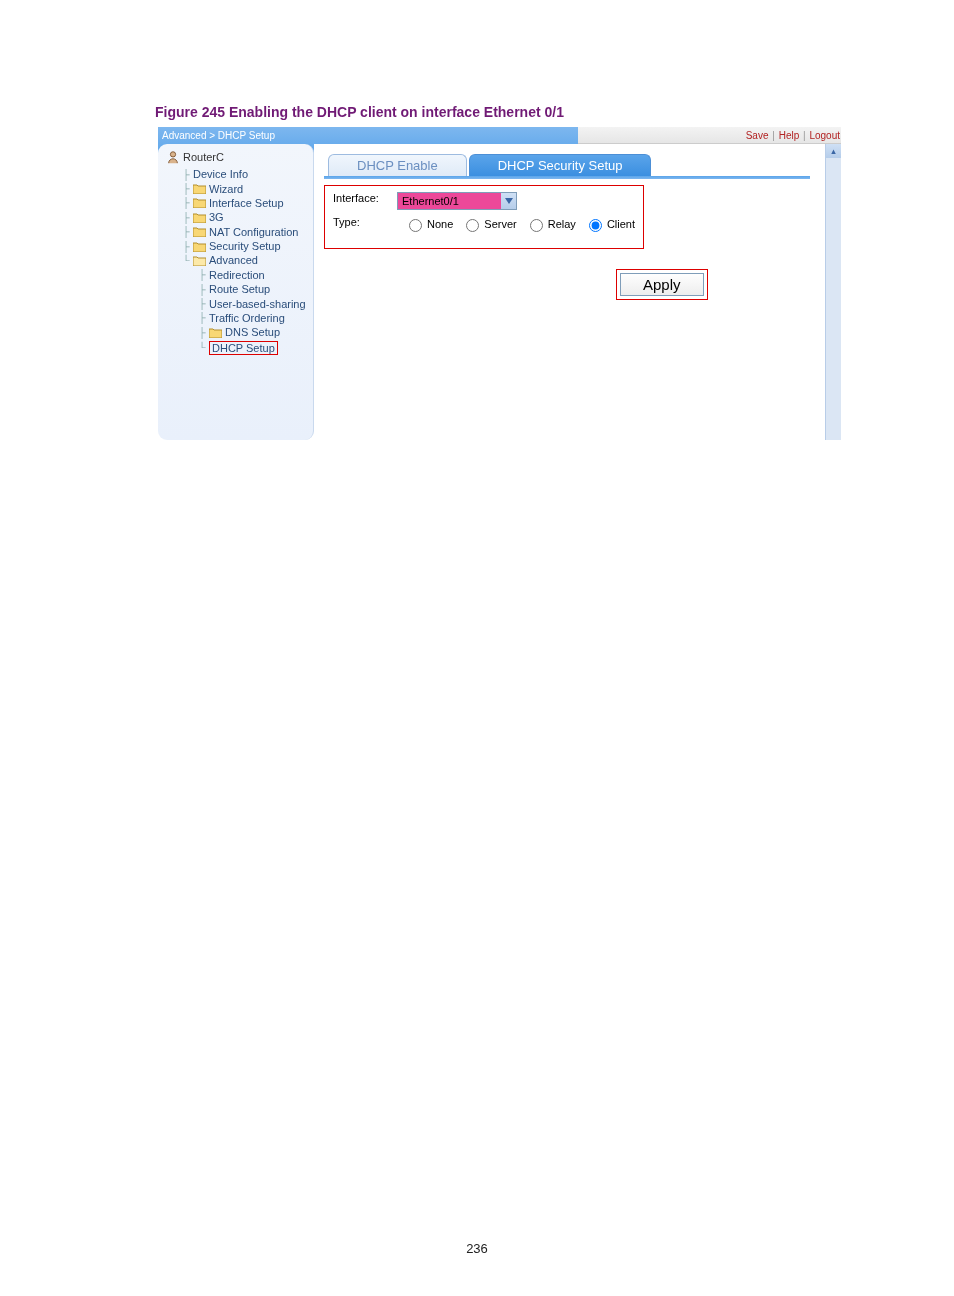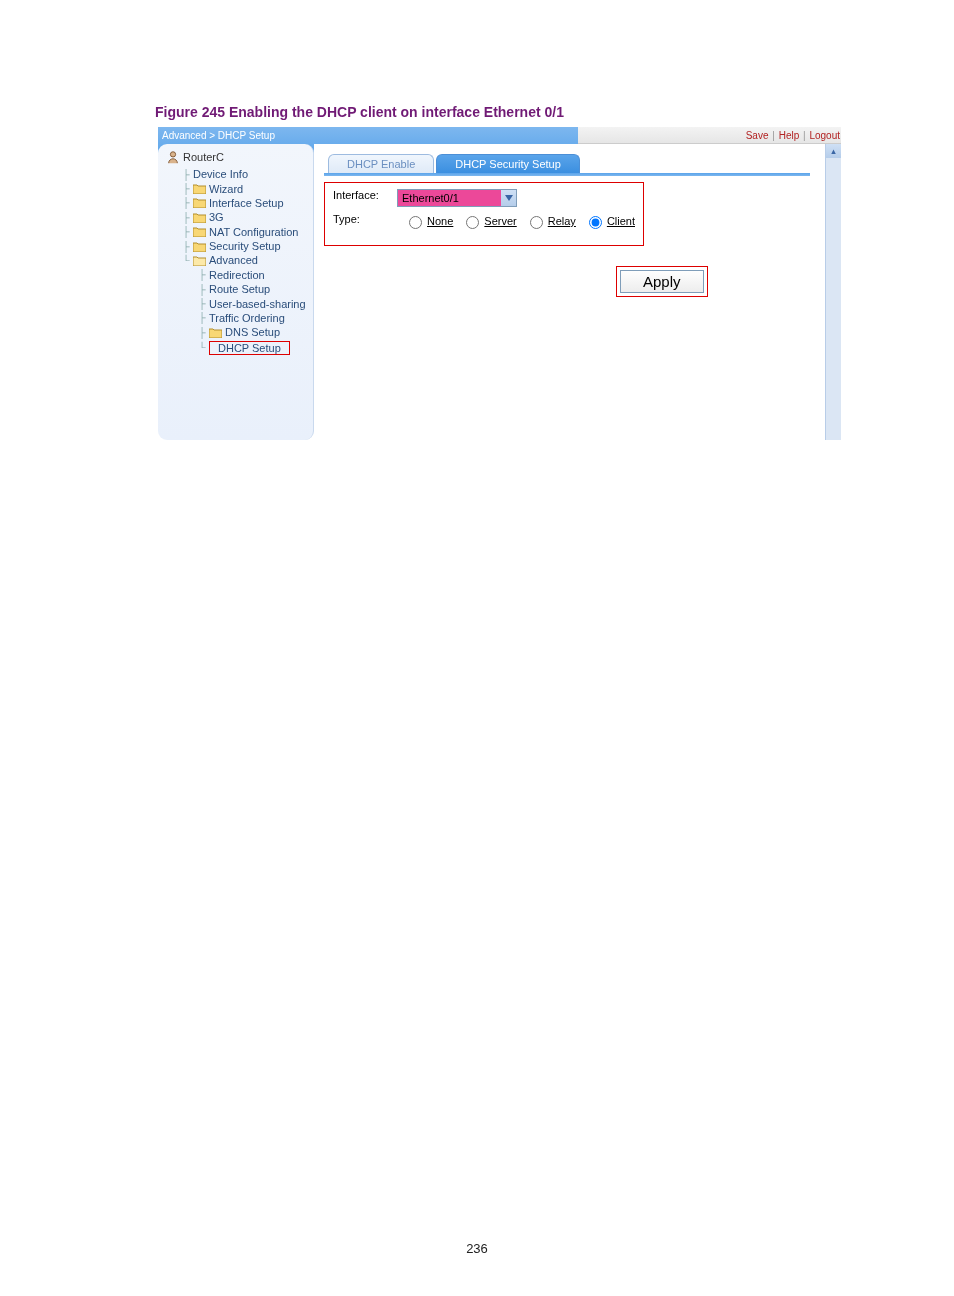--- a/index.html
+++ b/index.html
@@ -99,21 +99,21 @@
   }
   .tree-line {
     color: #8aa;
     font-size: 10px;
     display:inline-block;
     width:8px;
     text-align:center;
   }
   .highlight-red {
     border: 1px solid #d00;
-    padding: 0 8px;
+    padding: 0 2px;
     display: inline-block;
   }
   .content-area {
     flex: 1;
     background: #fff;
     position: relative;
     padding: 10px 0 0 10px;
     box-sizing: border-box;
   }
   .scrollbar {
@@ -135,22 +135,22 @@
   }
   .tab-row {
     display: flex;
     margin-left: 4px;
     margin-bottom: 0;
   }
   .tab {
     border: 1px solid #9dbbe0;
     border-bottom: none;
     border-radius: 6px 6px 0 0;
-    padding: 3px 18px;
-    font-size: 11px;
+    padding: 3px 28px;
+    font-size: 13px;
     margin-right: 2px;
     cursor: pointer;
   }
   .tab-inactive {
     background: linear-gradient(#f0f6fd,#dfeaf7);
     color: #6b8fc0;
   }
   .tab-active {
     background: linear-gradient(#5aa4ea,#3b8fe0);
     color: #fff;
@@ -190,21 +190,21 @@
   .select-arrow {
     width: 15px;
     height: 16px;
     background: linear-gradient(#cfe0f5,#b5cdea);
     display: flex;
     align-items: center;
     justify-content: center;
   }
   .select-arrow svg { display:block; }
   .radios { display: flex; gap: 8px; align-items: center; }
-  .radios label { display: flex; align-items: center; gap: 2px; cursor: pointer; text-decoration: underline; }
+  .radios label { display: flex; align-items: center; gap: 2px; cursor: pointer; }
   .apply-wrap {
     margin-top: 20px;
     margin-left: 292px;
   }
   .apply-outer {
     border: 1px solid #d00;
     display: inline-block;
     padding: 3px;
   }
   .apply-btn {

